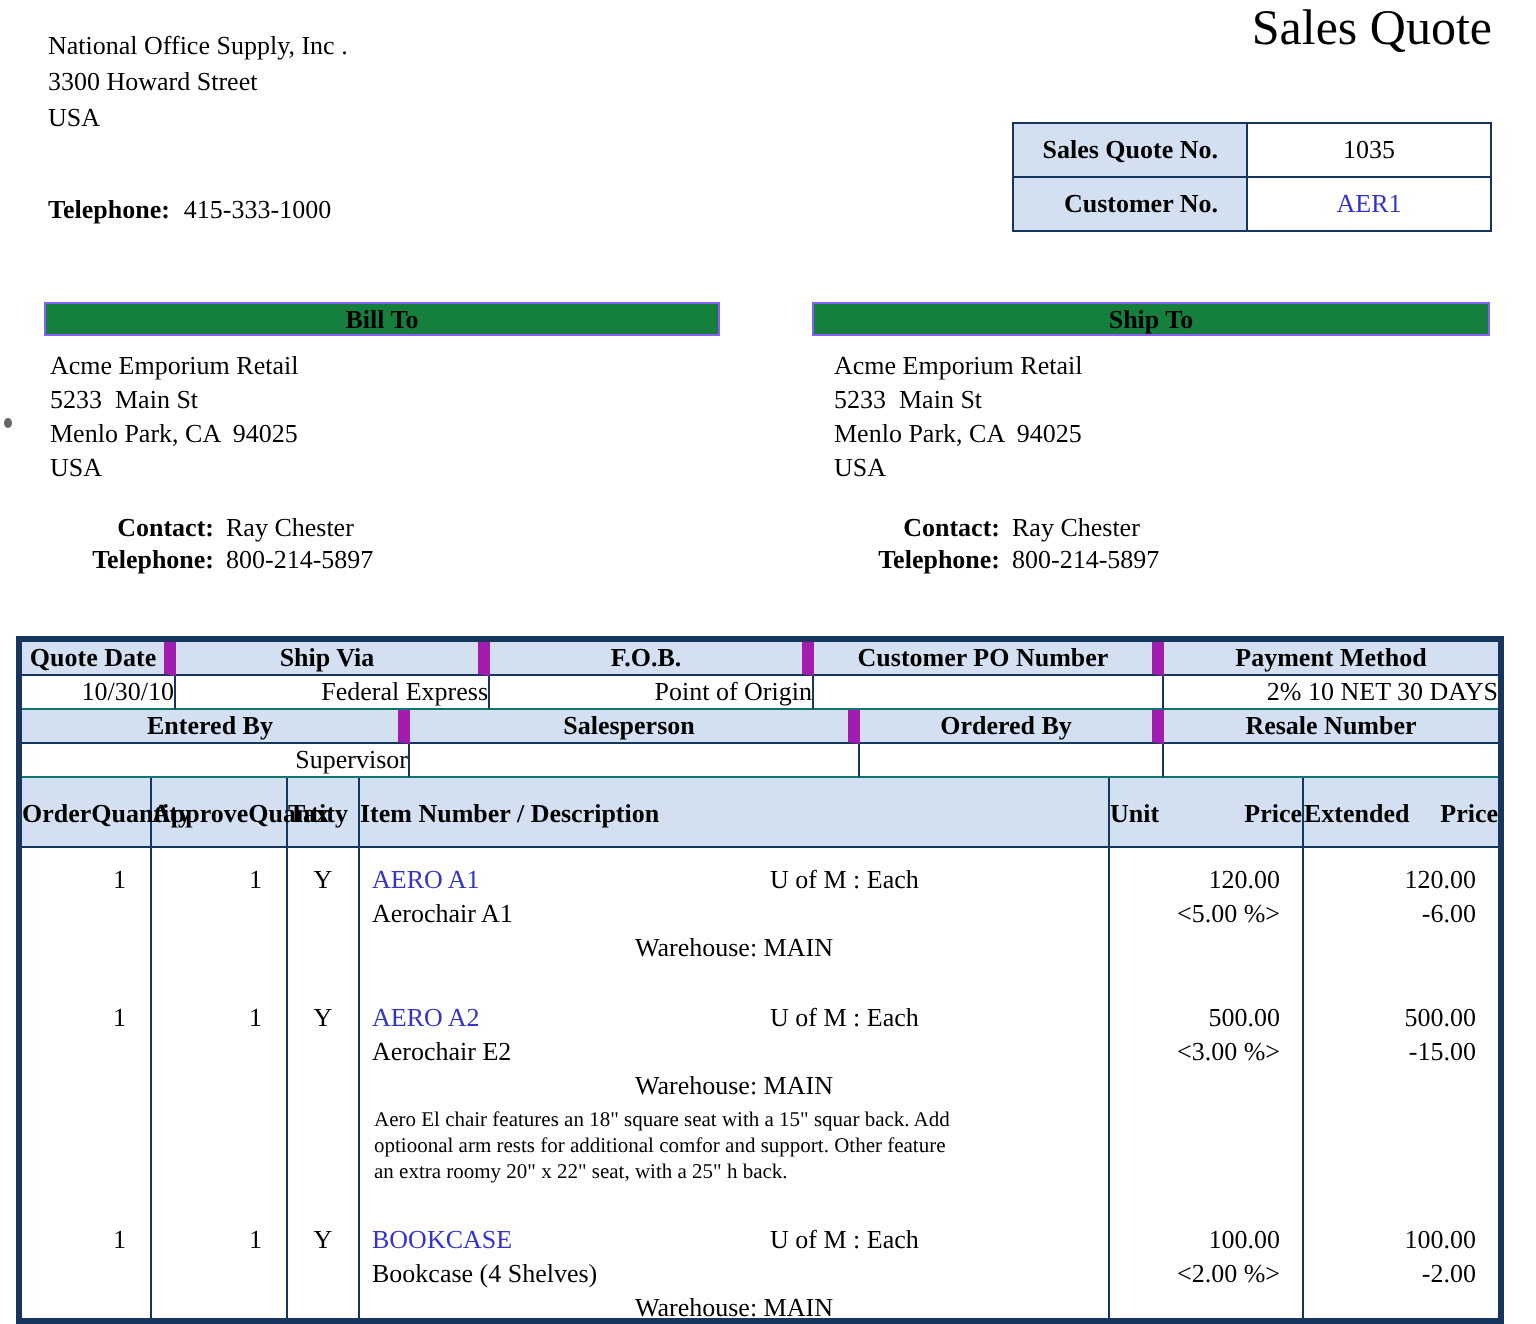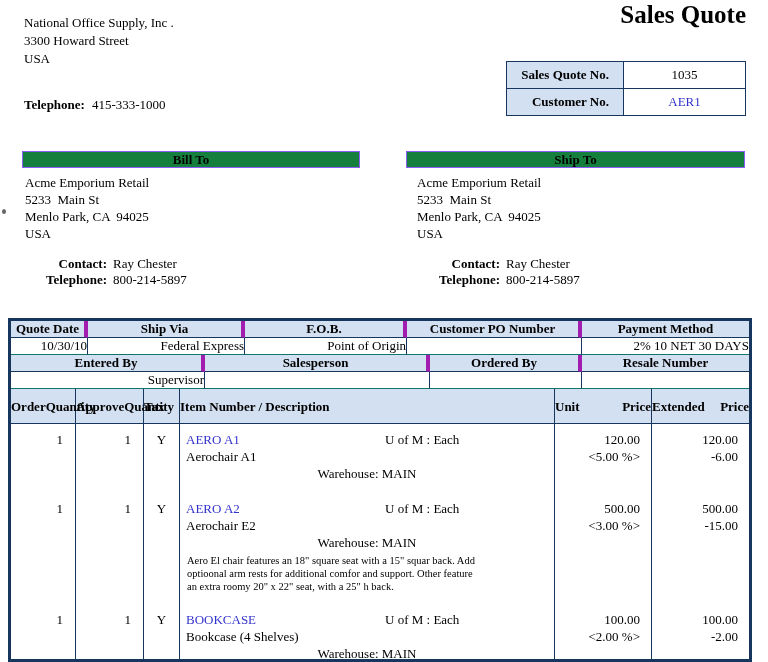--- a/index.html
+++ b/index.html
@@ -12,21 +12,21 @@
   }
   .pre { white-space: pre; }
   .b { font-weight: bold; }
 
   
   .company { position: absolute; left: 24px; top: 14px; line-height: 18px; }
   .company-phone { margin-top: 28px; }
   .company-phone .b { margin-right: 7px; }
 
   
-  .title { position: absolute; top: 1px; right: 22px; font-size: 25px; font-weight: bold; }
+  .title { position: absolute; top: 1px; right: 22px; font-size: 25px; font-weight: normal; }
 
   
   .quote-info { position: absolute; left: 506px; top: 61px; border-collapse: collapse; }
   .quote-info td { border: 1px solid #17365d; height: 27px; font-size: 13px; }
   .qi-label { width: 117px; background: #d3e0f1; font-weight: bold; text-align: right; padding-right: 14px; }
   .qi-value { width: 122px; text-align: center; }
   .link { color: #3333cc; cursor: pointer; }
 
   
   .party { position: absolute; top: 151px; }
@@ -48,21 +48,21 @@
 
   
   .main-table {
     position: absolute; left: 8px; top: 318px; width: 744px; height: 344px;
     border: 3px solid #17365d; display: flex; flex-direction: column; overflow: hidden;
   }
   .secA { display: grid; grid-template-columns: 77px 157px 162px 175px 167px; flex-shrink: 0; }
   .secB { display: grid; grid-template-columns: 194px 225px 152px 167px; flex-shrink: 0; }
   .hc {
     background: #d3e0f1; font-weight: bold; text-align: center;
-    border-right: 4px solid #a21caf; border-bottom: 1px solid #17365d;
+    border-right: 6px solid #a21caf; border-bottom: 1px solid #17365d;
     height: 17px; line-height: 16px; overflow: hidden;
   }
   .vc {
     text-align: right; border-right: 1px solid #17365d; border-bottom: 1px solid #0f766e;
     height: 17px; line-height: 16px; overflow: hidden;
   }
   .nr { border-right: none !important; }
 
   .items-header {
     display: grid; grid-template-columns: 65px 68px 36px 375px 97px 97px;

